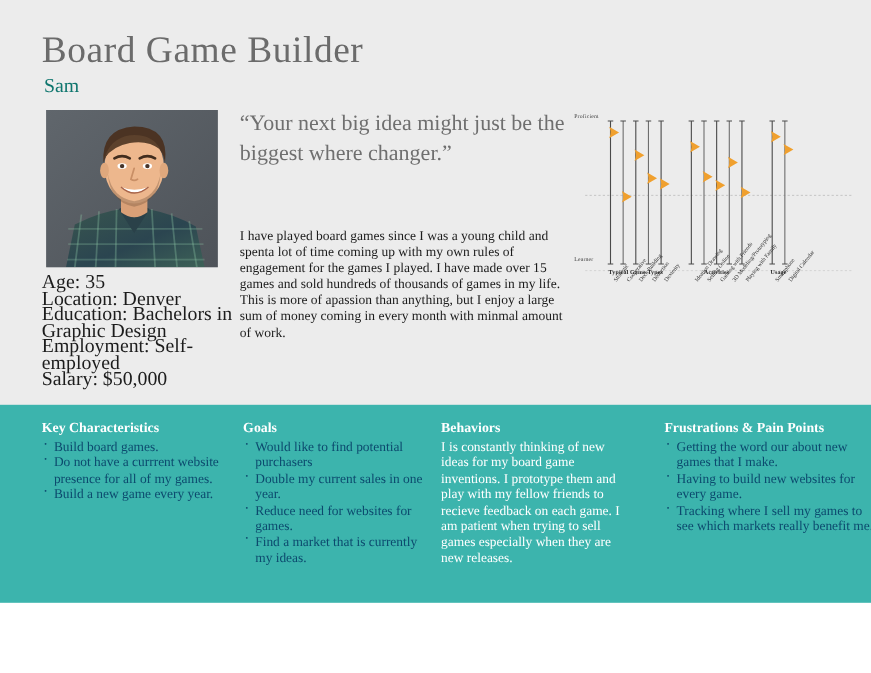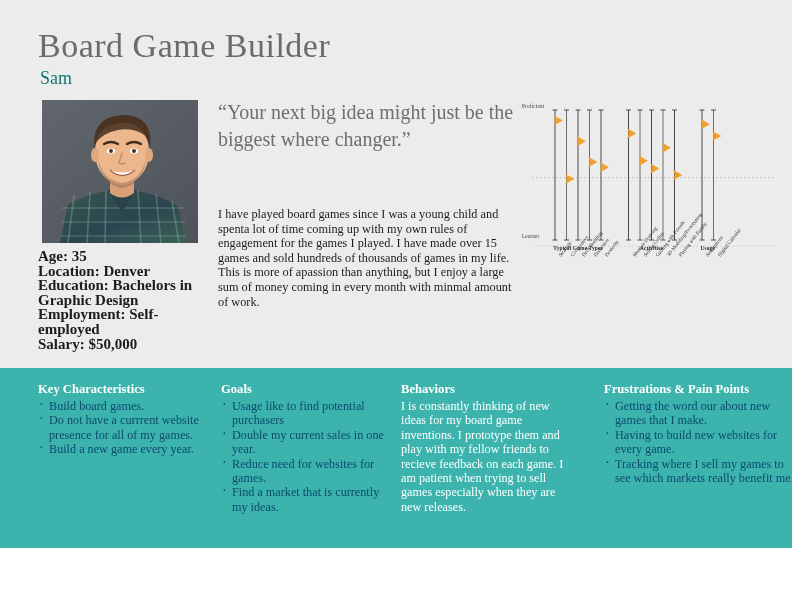--- a/index.html
+++ b/index.html
@@ -33,23 +33,22 @@
   }
   
   .photo{
     position:absolute;left:42px;top:100px;width:156px;height:143px;
     overflow:hidden;background:#5b6066;
   }
   .photo svg{display:block;}
   
   .demo{
     position:absolute;left:38px;top:249px;width:180px;
-    font-size:15px;line-height:14.6px;color:#1c1c1c;
-    font-family:"Liberation Serif", serif;
-    font-weight:bold;
+    font-size:18px;line-height:14.6px;color:#1c1c1c;
+    font-family:"Liberation Serif", serif;
   }
   .demo div{white-space:normal;}
   
   .quote{
     position:absolute;left:218px;top:99px;width:300px;
     font-size:20px;line-height:27px;color:#6f6f6f;
     font-family:"Liberation Serif", serif;
   }
   
   .bio{
@@ -286,21 +285,21 @@
       <ul>
         <li>Build board games.</li>
         <li>Do not have a currrent website presence for all of my games.</li>
         <li>Build a new game every year.</li>
       </ul>
     </div>
 
     <div class="col" id="col1">
       <h3>Goals</h3>
       <ul>
-        <li>Usage like to find potential purchasers</li>
+        <li>Would like to find potential purchasers</li>
         <li>Double my current sales in one year.</li>
         <li>Reduce need for websites for games.</li>
         <li>Find a market that is currently my ideas.</li>
       </ul>
     </div>
 
     <div class="col" id="col2">
       <h3>Behaviors</h3>
       <p>I is constantly thinking of new ideas for my board game inventions. I prototype them and play with my fellow friends to recieve feedback on each game. I am patient when trying to sell games especially when they are new releases.</p>
     </div>

